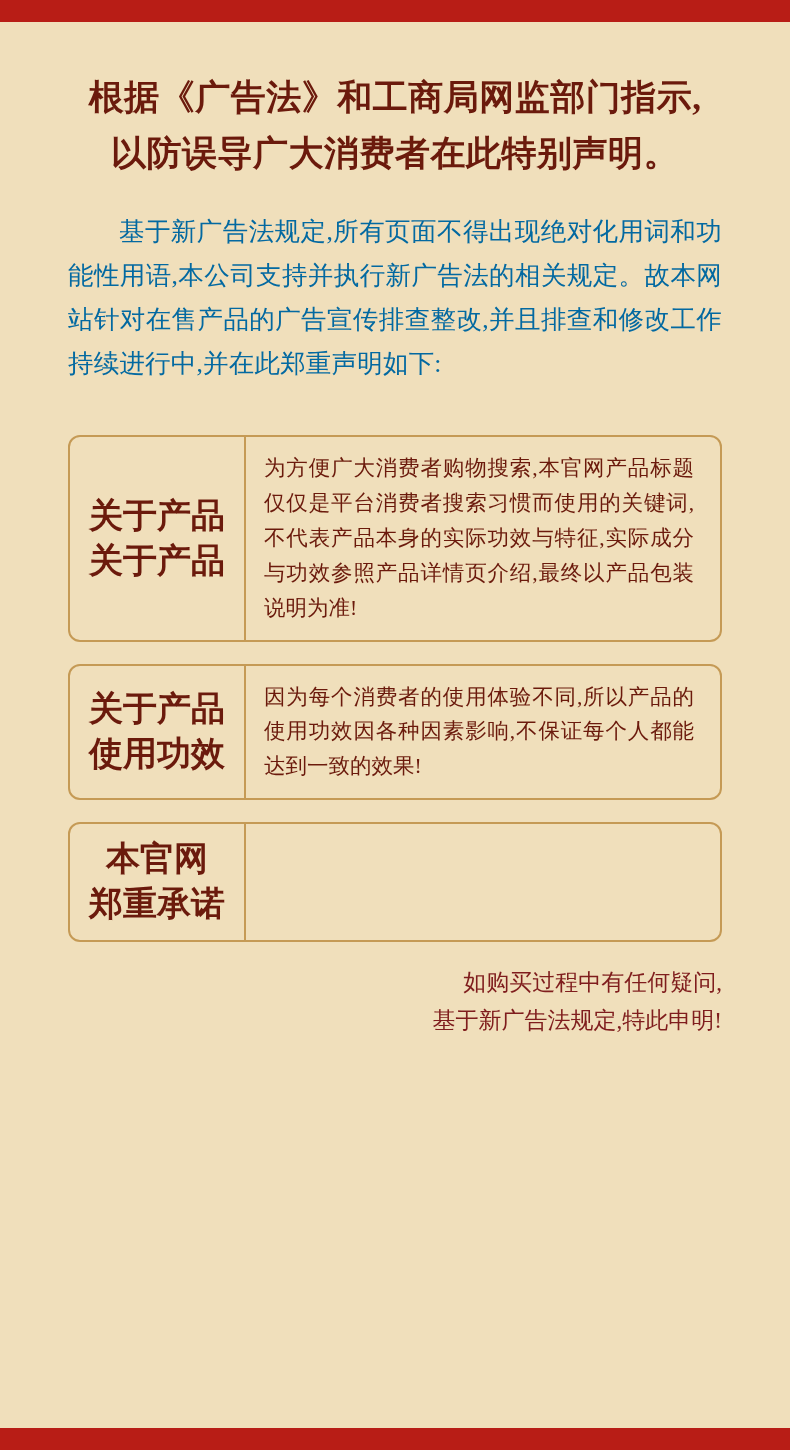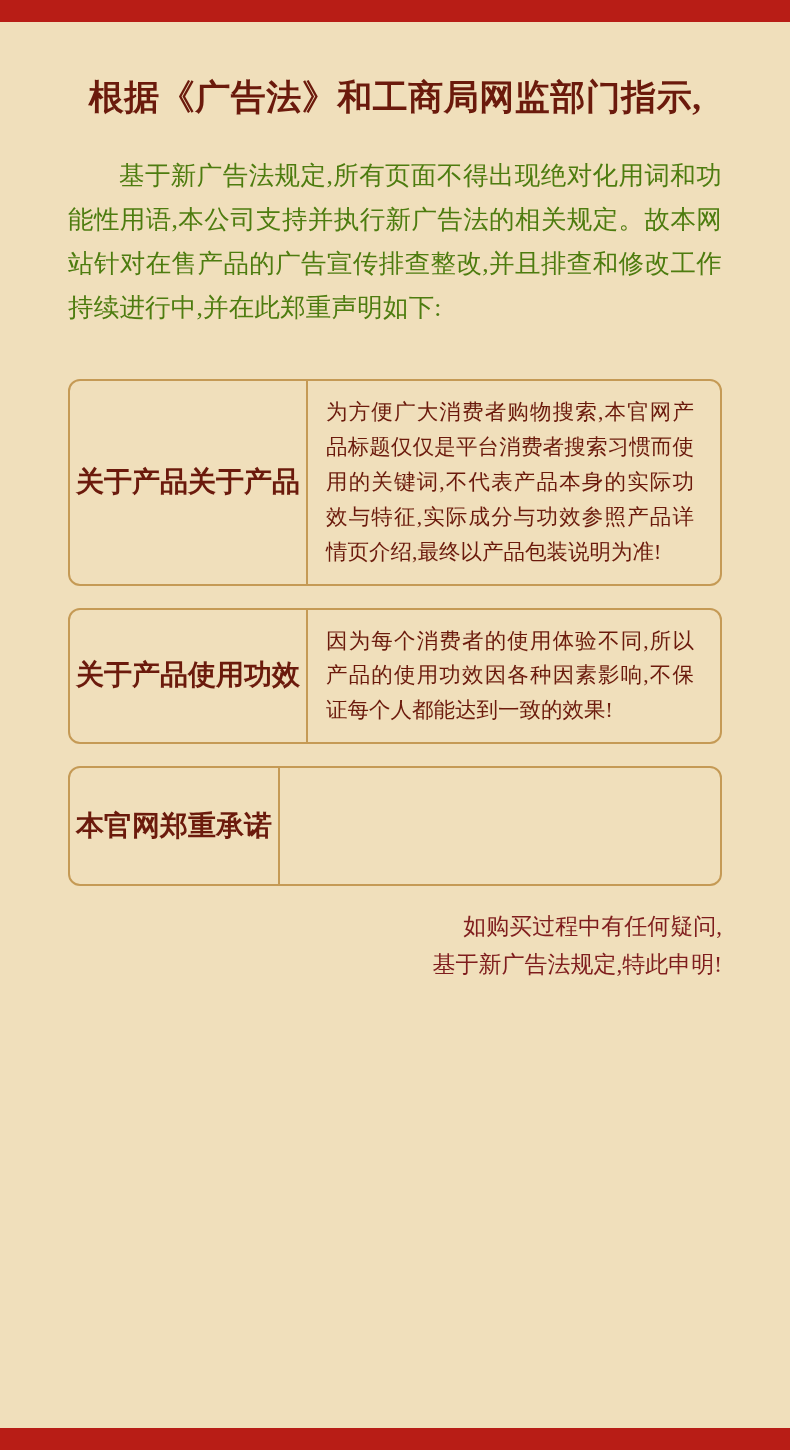--- a/index.html
+++ b/index.html
@@ -53,21 +53,21 @@
     letter-spacing: 0.5px;
   }
   .headline .line {
     display: block;
   }
   .para {
     margin-top: 28px;
     font-size: 25.5px;
     line-height: 1.72;
     text-indent: 2em;
-    color: #4d7c0f;
+    color: #0369a1;
     text-align: justify;
     letter-spacing: 0.2px;
   }
   .para.second {
     margin-top: 36px;
   }
   .cards {
     margin-top: 50px;
   }
   .card {
@@ -76,24 +76,24 @@
     border-radius: 12px;
     margin-bottom: 22px;
     display: flex;
     align-items: stretch;
     min-height: 120px;
     box-sizing: border-box;
   }
   .card-title {
     flex: 0 0 176px;
     display: flex;
-    flex-direction: row;
+    flex-direction: column;
     align-items: center;
     justify-content: center;
-    font-size: 28px;
+    font-size: 34px;
     font-weight: bold;
     line-height: 1.32;
     color: #6b1a0c;
     border-right: 2px solid #c59a55;
     padding: 12px 6px;
     box-sizing: border-box;
     text-align: left;
   }
   .card-title .t-line { display: block; white-space: nowrap; }
   .card-body {
@@ -120,20 +120,21 @@
 <body>
 
 <div class="page">
 
   <div class="top-bar"></div>
 
   <div class="content">
 
     <div class="headline">
       <span class="line">根据《广告法》和工商局网监部门指示,</span>
+      <span class="line">以防误导广大消费者在此特别声明。</span>
     </div>
 
     <p class="para first">基于新广告法规定,所有页面不得出现绝对化用词和功能性用语,本公司支持并执行新广告法的相关规定。故本网站针对在售产品的广告宣传排查整改,并且排查和修改工作持续进行中,并在此郑重声明如下:</p>
 
 
     <div class="cards">
 
       <div class="card">
         <div class="card-title">
           <span class="t-line">关于产品</span>

